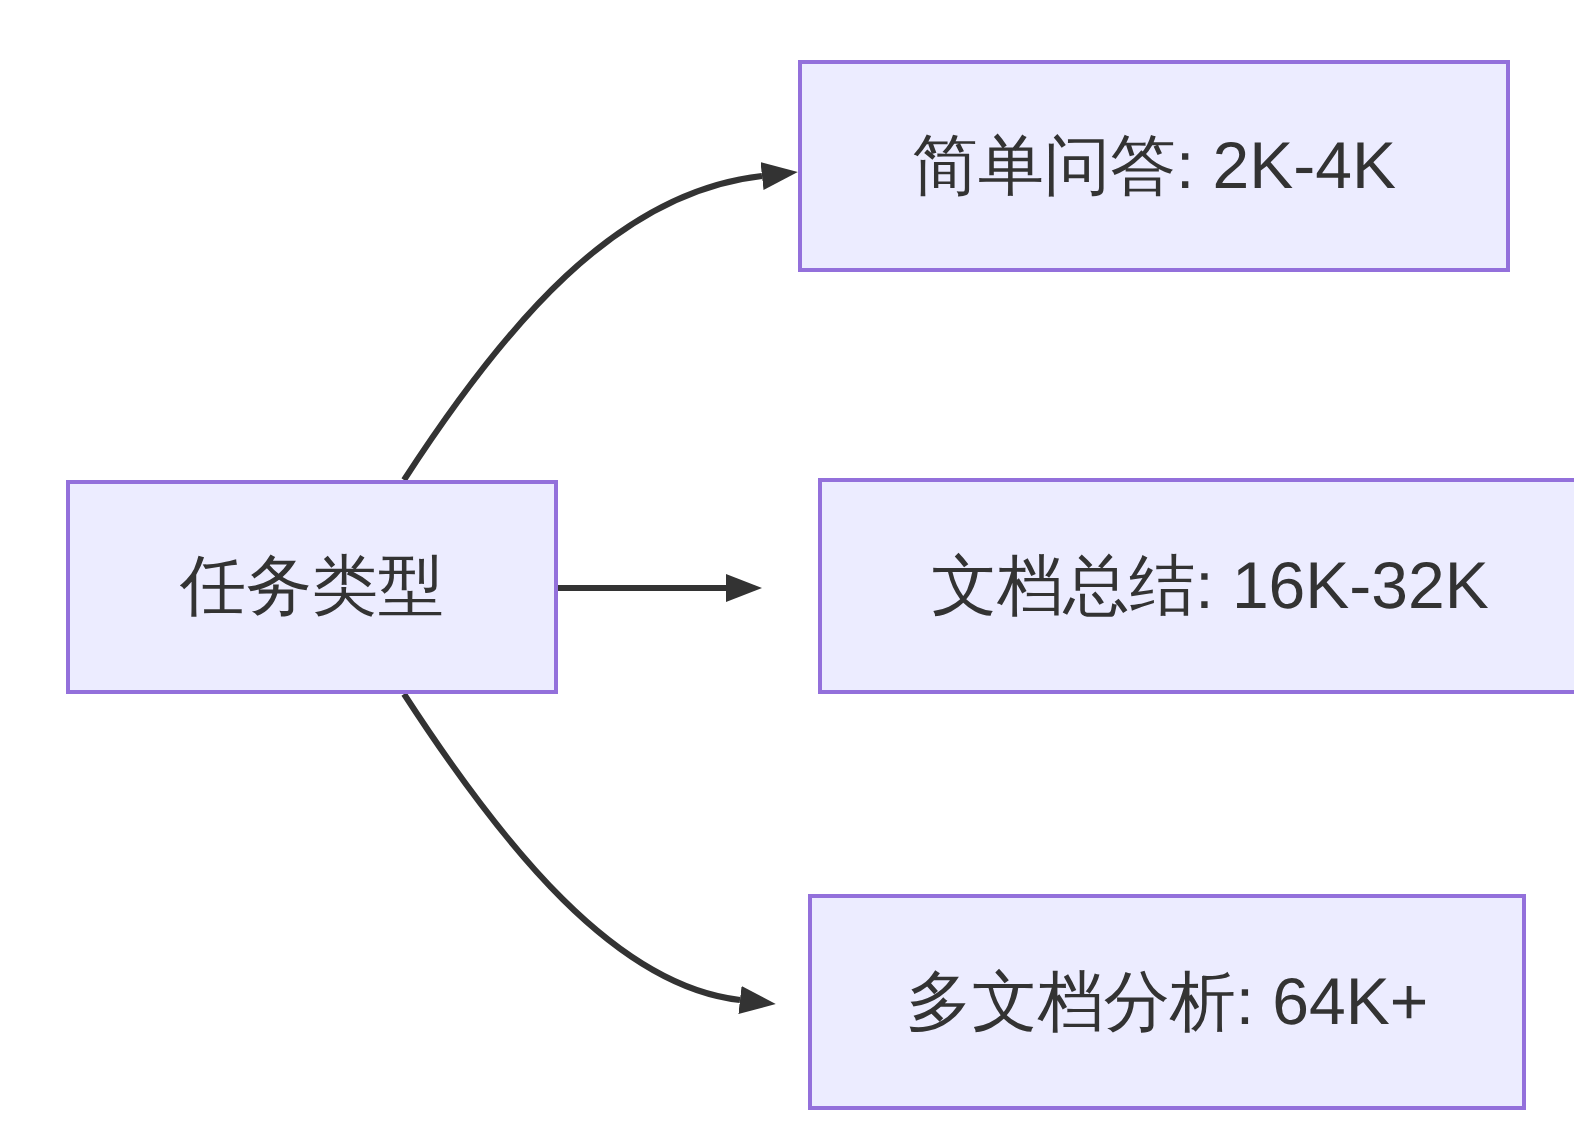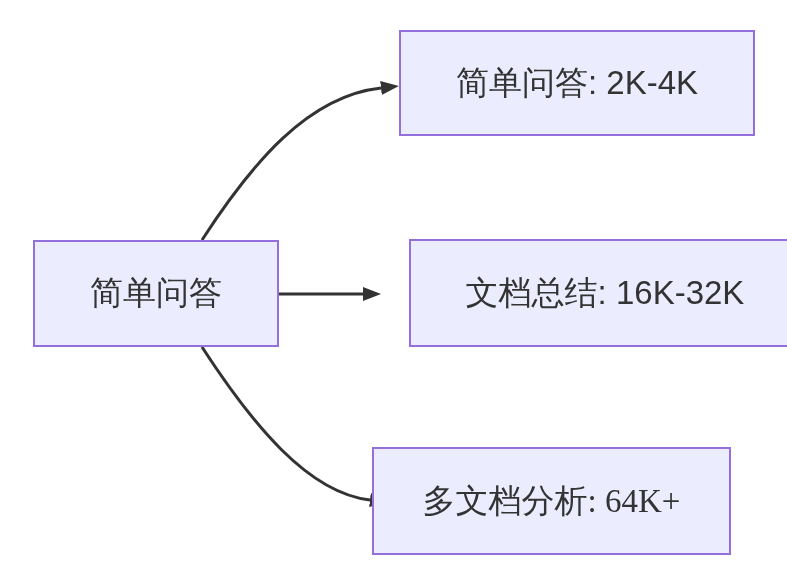--- a/index.html
+++ b/index.html
@@ -36,40 +36,40 @@
     align-items: center;
     justify-content: center;
     font-size: 33px;
     color: #333333;
     white-space: nowrap;
     text-align: center;
   }
   .node-root     { left: 33px;  top: 240px; width: 246px; height: 107px; }
   .node-qa       { left: 399px; top: 30px;  width: 356px; height: 106px; }
   .node-summary  { left: 381px; top: 239px; width: 392px; height: 108px; margin-left: 28px; }
-  .node-multidoc { left: 372px; top: 447px; width: 359px; height: 108px; font-family: Liberation Serif, serif; }
+  .node-multidoc { left: 404px; top: 447px; width: 359px; height: 108px; }
 </style>
 </head>
 <body>
 
 <div class="canvas">
 
   <svg class="edges-svg" viewBox="0 0 787 572" xmlns="http://www.w3.org/2000/svg">
     <defs>
       <marker id="arrowhead" markerUnits="userSpaceOnUse" markerWidth="18" markerHeight="14" refX="0" refY="7" orient="auto">
         <path d="M0,0 L18,7 L0,14 Z" fill="#333333"></path>
       </marker>
     </defs>
     <path class="edge-path" d="M 202 240 C 252 163, 308 96, 381 88" marker-end="url(#arrowhead)"></path>
     <path class="edge-path" d="M 279 294 L 363 294" marker-end="url(#arrowhead)"></path>
     <path class="edge-path" d="M 202 347 C 252 424, 308 493, 370 500" marker-end="url(#arrowhead)"></path>
   </svg>
 
   <div class="node node-root">
-    <span>简单问答</span>
+    <span>任务类型</span>
   </div>
 
   <div class="node node-qa">
     <span>简单问答: 2K-4K</span>
   </div>
 
   <div class="node node-summary">
     <span>文档总结: 16K-32K</span>
   </div>
 

